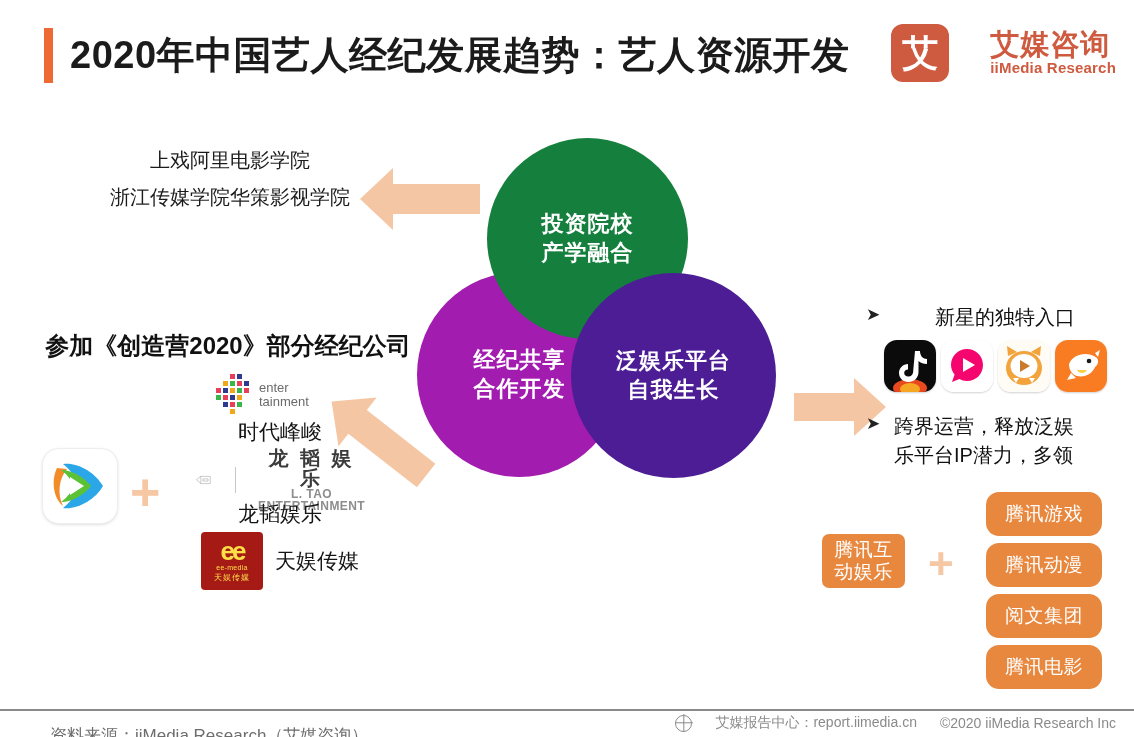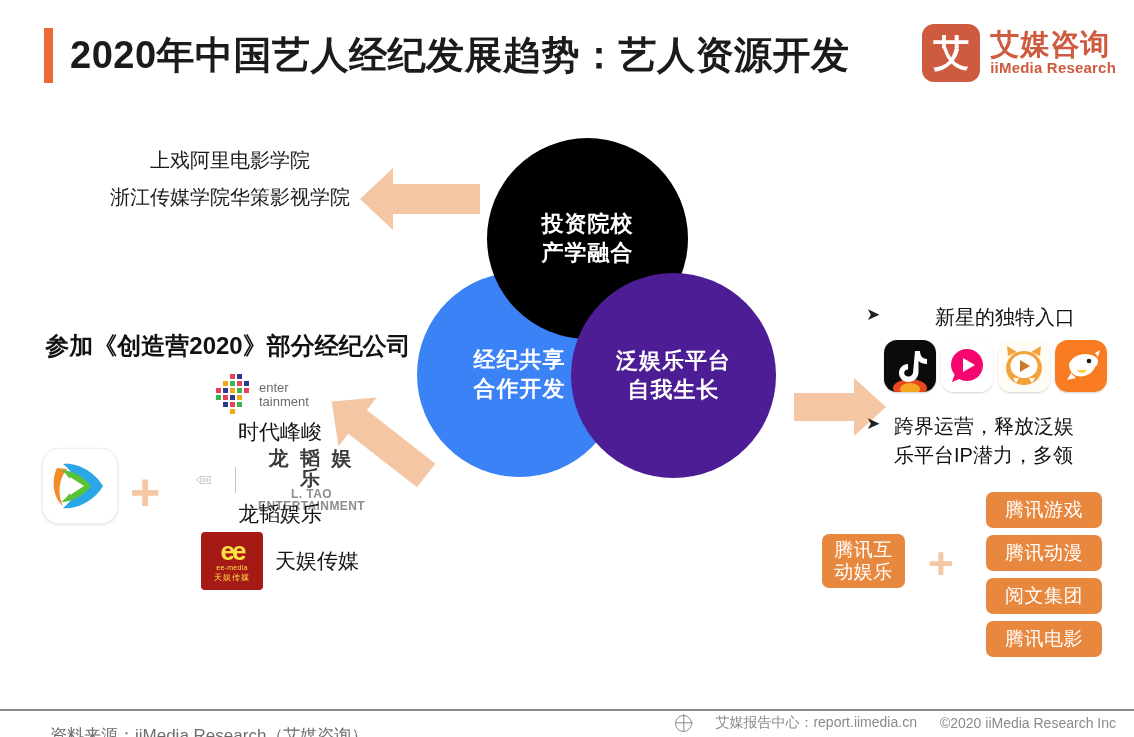--- a/index.html
+++ b/index.html
@@ -16,33 +16,33 @@
     position:absolute;left:70px;top:28px;
     font-size:38px;font-weight:700;color:#1b1b1b;letter-spacing:.5px;
     white-space:nowrap;line-height:55px;
   }
   .brand{position:absolute;right:18px;top:24px;display:flex;align-items:center;gap:10px;}
   .brand-mark{
     width:58px;height:58px;border-radius:12px;background:#CE5A3F;
     display:flex;align-items:center;justify-content:center;
     color:#fff;font-size:36px;font-weight:700;line-height:1;
   }
-  .brand-text{display:flex;flex-direction:column;justify-content:center;}
+  .brand-text{display:flex;flex-direction:column;justify-content:center;margin-left:31px;}
   .brand-cn{font-size:29px;font-weight:700;color:#CE5A3F;line-height:1.05;letter-spacing:1px;}
   .brand-en{font-size:15px;font-weight:700;color:#CE5A3F;line-height:1.2;letter-spacing:.2px;}
 
   
   .circle{
     position:absolute;border-radius:50%;
     display:flex;align-items:center;justify-content:center;
     text-align:center;color:#ffffff;font-weight:700;
     font-size:22px;line-height:1.28;letter-spacing:1px;
   }
-  .circle-top{left:487px;top:138px;width:201px;height:201px;background:#000000;z-index:3;}
-  .circle-left{left:417px;top:272px;width:205px;height:205px;background:#3b82f6;z-index:2;}
+  .circle-top{left:487px;top:138px;width:201px;height:201px;background:#15803d;z-index:3;}
+  .circle-left{left:417px;top:272px;width:205px;height:205px;background:#a21caf;z-index:2;}
   .circle-right{left:571px;top:273px;width:205px;height:205px;background:#4c1d95;z-index:4;}
   .circle span{display:block;}
 
   
   .arrow{position:absolute;}
   .arrow svg{display:block;}
 
   
   .school-list{
     position:absolute;left:80px;top:142px;width:300px;
@@ -88,21 +88,21 @@
 
   
   .pill{
     border-radius:7px;background:#E8883F;color:#fff;
     display:flex;align-items:center;justify-content:center;text-align:center;
     font-size:19px;line-height:1.18;letter-spacing:.5px;
   }
   .pill-main{position:absolute;left:822px;top:534px;width:83px;height:54px;}
   .plus-right{position:absolute;left:928px;top:542px;color:#F6C7A3;font-size:44px;font-weight:700;line-height:1;}
   .pill-col{position:absolute;left:986px;top:492px;display:flex;flex-direction:column;gap:7px;}
-  .pill-col .pill{width:116px;height:36px;}
+  .pill-col .pill{width:116px;height:44px;border-radius:13px;}
 
   
   .source{
     position:absolute;left:50px;top:680px;font-size:17px;color:#6d6d6d;white-space:nowrap;margin-top:44px;
   }
   .footrule{position:absolute;left:0;right:0;top:709px;height:2px;background:#8a8a8a;}
   .footbar{
     position:absolute;right:18px;top:714px;display:flex;align-items:center;gap:23px;
     font-size:14px;color:#8a8a8a;white-space:nowrap;
   }

